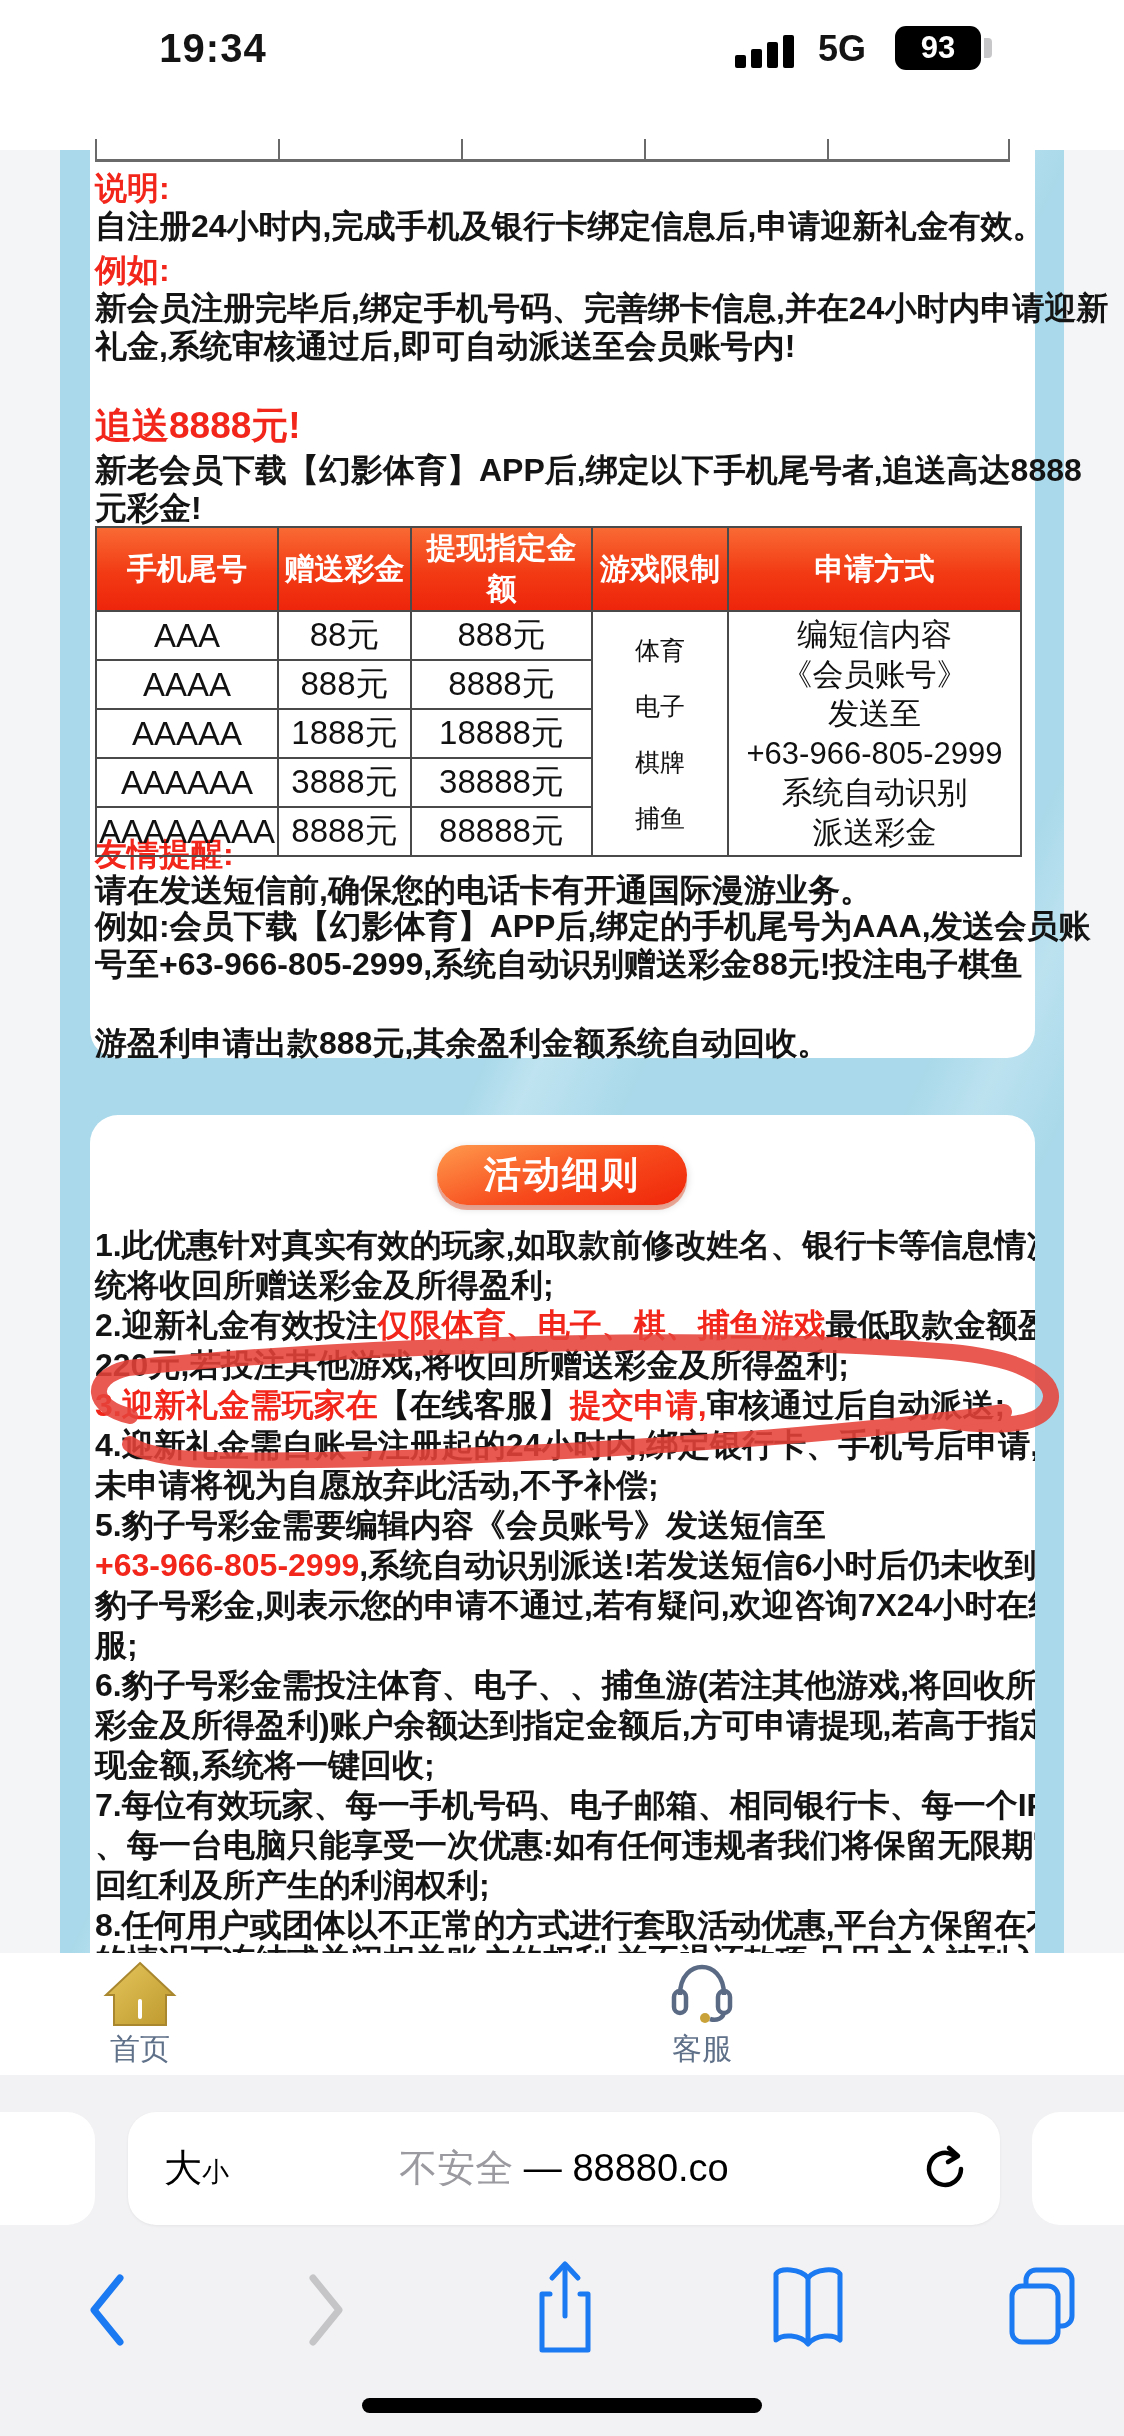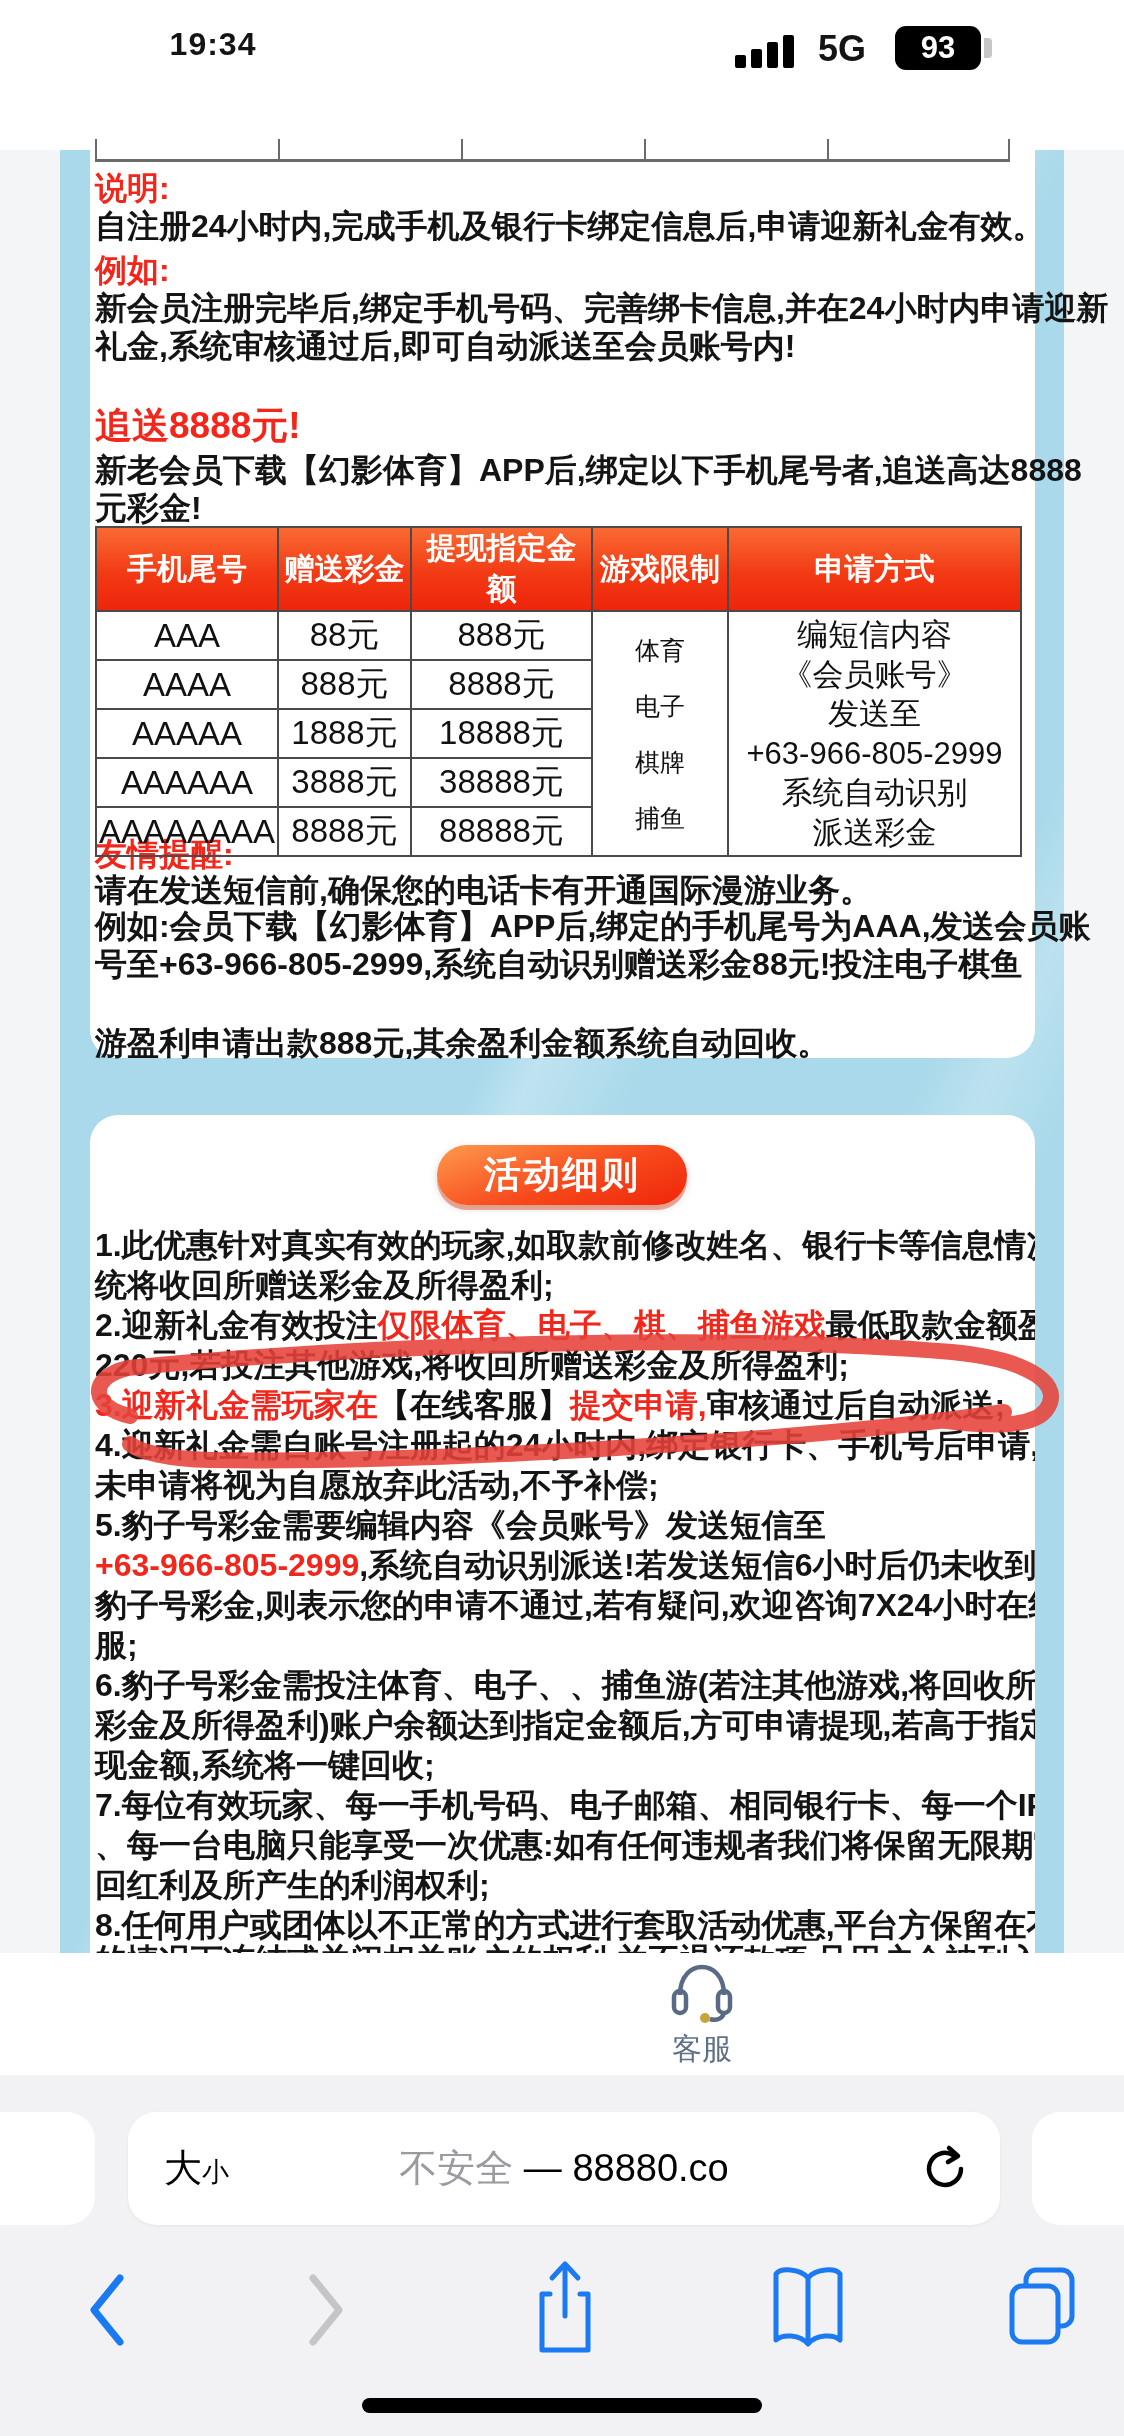--- a/index.html
+++ b/index.html
@@ -1,21 +1,21 @@
 <!DOCTYPE html>
 <html><head>
 <meta charset="utf-8">
 <style>
   html,body{margin:0;padding:0;}
   body{width:1124px;height:2436px;position:relative;overflow:hidden;background:#fff;
        font-family:"Liberation Sans","DejaVu Sans",sans-serif;color:#141414;}
   .abs{position:absolute;}
   
   #statusbar{left:0;top:0;width:1124px;height:95px;background:#fff;z-index:30;}
-  #clock{left:118px;top:26px;width:190px;text-align:center;font-size:32px;font-weight:700;letter-spacing:1px;}
+  #clock{left:118px;top:26px;width:190px;text-align:center;font-size:40px;font-weight:700;letter-spacing:1px;}
   #sigbars{left:735px;top:30px;width:70px;height:40px;}
   #net5g{left:818px;top:28px;font-size:36px;font-weight:600;}
   #batt{left:895px;top:26px;width:86px;height:44px;background:#000;border-radius:11px;
         color:#fff;font-size:31px;font-weight:700;text-align:center;line-height:44px;}
   #battnub{left:984px;top:38px;width:8px;height:20px;background:#c7c7c9;border-radius:0 4px 4px 0;}
   
   #bgblue{left:0;top:150px;width:1124px;height:1803px;background:#a9d9ea;z-index:0;}
   .gutter{top:150px;width:60px;height:1803px;background:#f4f5f7;z-index:1;}
   .silk{height:1803px;top:150px;z-index:1;opacity:.35;
         background:linear-gradient(115deg,transparent 46%,#e8f6fb 49%,transparent 55%,transparent 70%,#dff2f9 74%,transparent 79%);}
@@ -195,20 +195,33 @@
 </div>
 
 <svg class="abs" id="marker" viewBox="0 0 1124 2436">
   <g fill="none" stroke="#e6423a" stroke-width="16" stroke-linecap="round" stroke-linejoin="round" opacity="0.88">
     <path d="M 130 1416 C 92 1408, 86 1378, 128 1368 C 390 1342, 740 1334, 952 1352 C 1034 1360, 1064 1386, 1046 1410 C 1034 1426, 996 1428, 940 1420"></path>
     <path d="M 1004 1412 C 820 1440, 420 1464, 210 1460 C 168 1459, 140 1452, 130 1444"></path>
   </g>
 </svg>
 
 <div class="abs" id="navbar">
+  <div class="navitem" style="left:60px">
+    <svg width="80" height="68" viewBox="0 0 80 68">
+      <defs>
+          <linearGradient id="gold" x1="0" y1="0" x2="1" y2="1">
+        <stop offset="0" stop-color="#e6c75e"></stop>
+            <stop offset="1" stop-color="#bd982d"></stop>
+          </linearGradient>
+        </defs>
+      <path d="M40 2 L74 34 L66 34 L66 64 L14 64 L14 34 L6 34 Z" fill="url(#gold)" stroke="#a8872e" stroke-width="2"></path>
+      <line x1="40" y1="40" x2="40" y2="56" stroke="#fff" stroke-width="4" stroke-linecap="round"></line>
+    </svg>
+    <span class="nlabel">首页</span>
+  </div>
   <div class="navitem" style="left:622px">
     <svg width="80" height="68" viewBox="0 0 80 68">
       <g fill="none" stroke="#5a6a84" stroke-width="4.5">
         <path d="M18 34 C18 14, 30 6, 40 6 C 50 6, 62 14, 62 34"></path>
         <rect x="12" y="30" width="12" height="22" rx="6"></rect>
         <rect x="56" y="30" width="12" height="22" rx="6"></rect>
         <path d="M62 50 C 62 58, 54 60, 48 58"></path>
       </g>
       <circle cx="43" cy="57" r="5" fill="#c9a23a"></circle>
     </svg>

